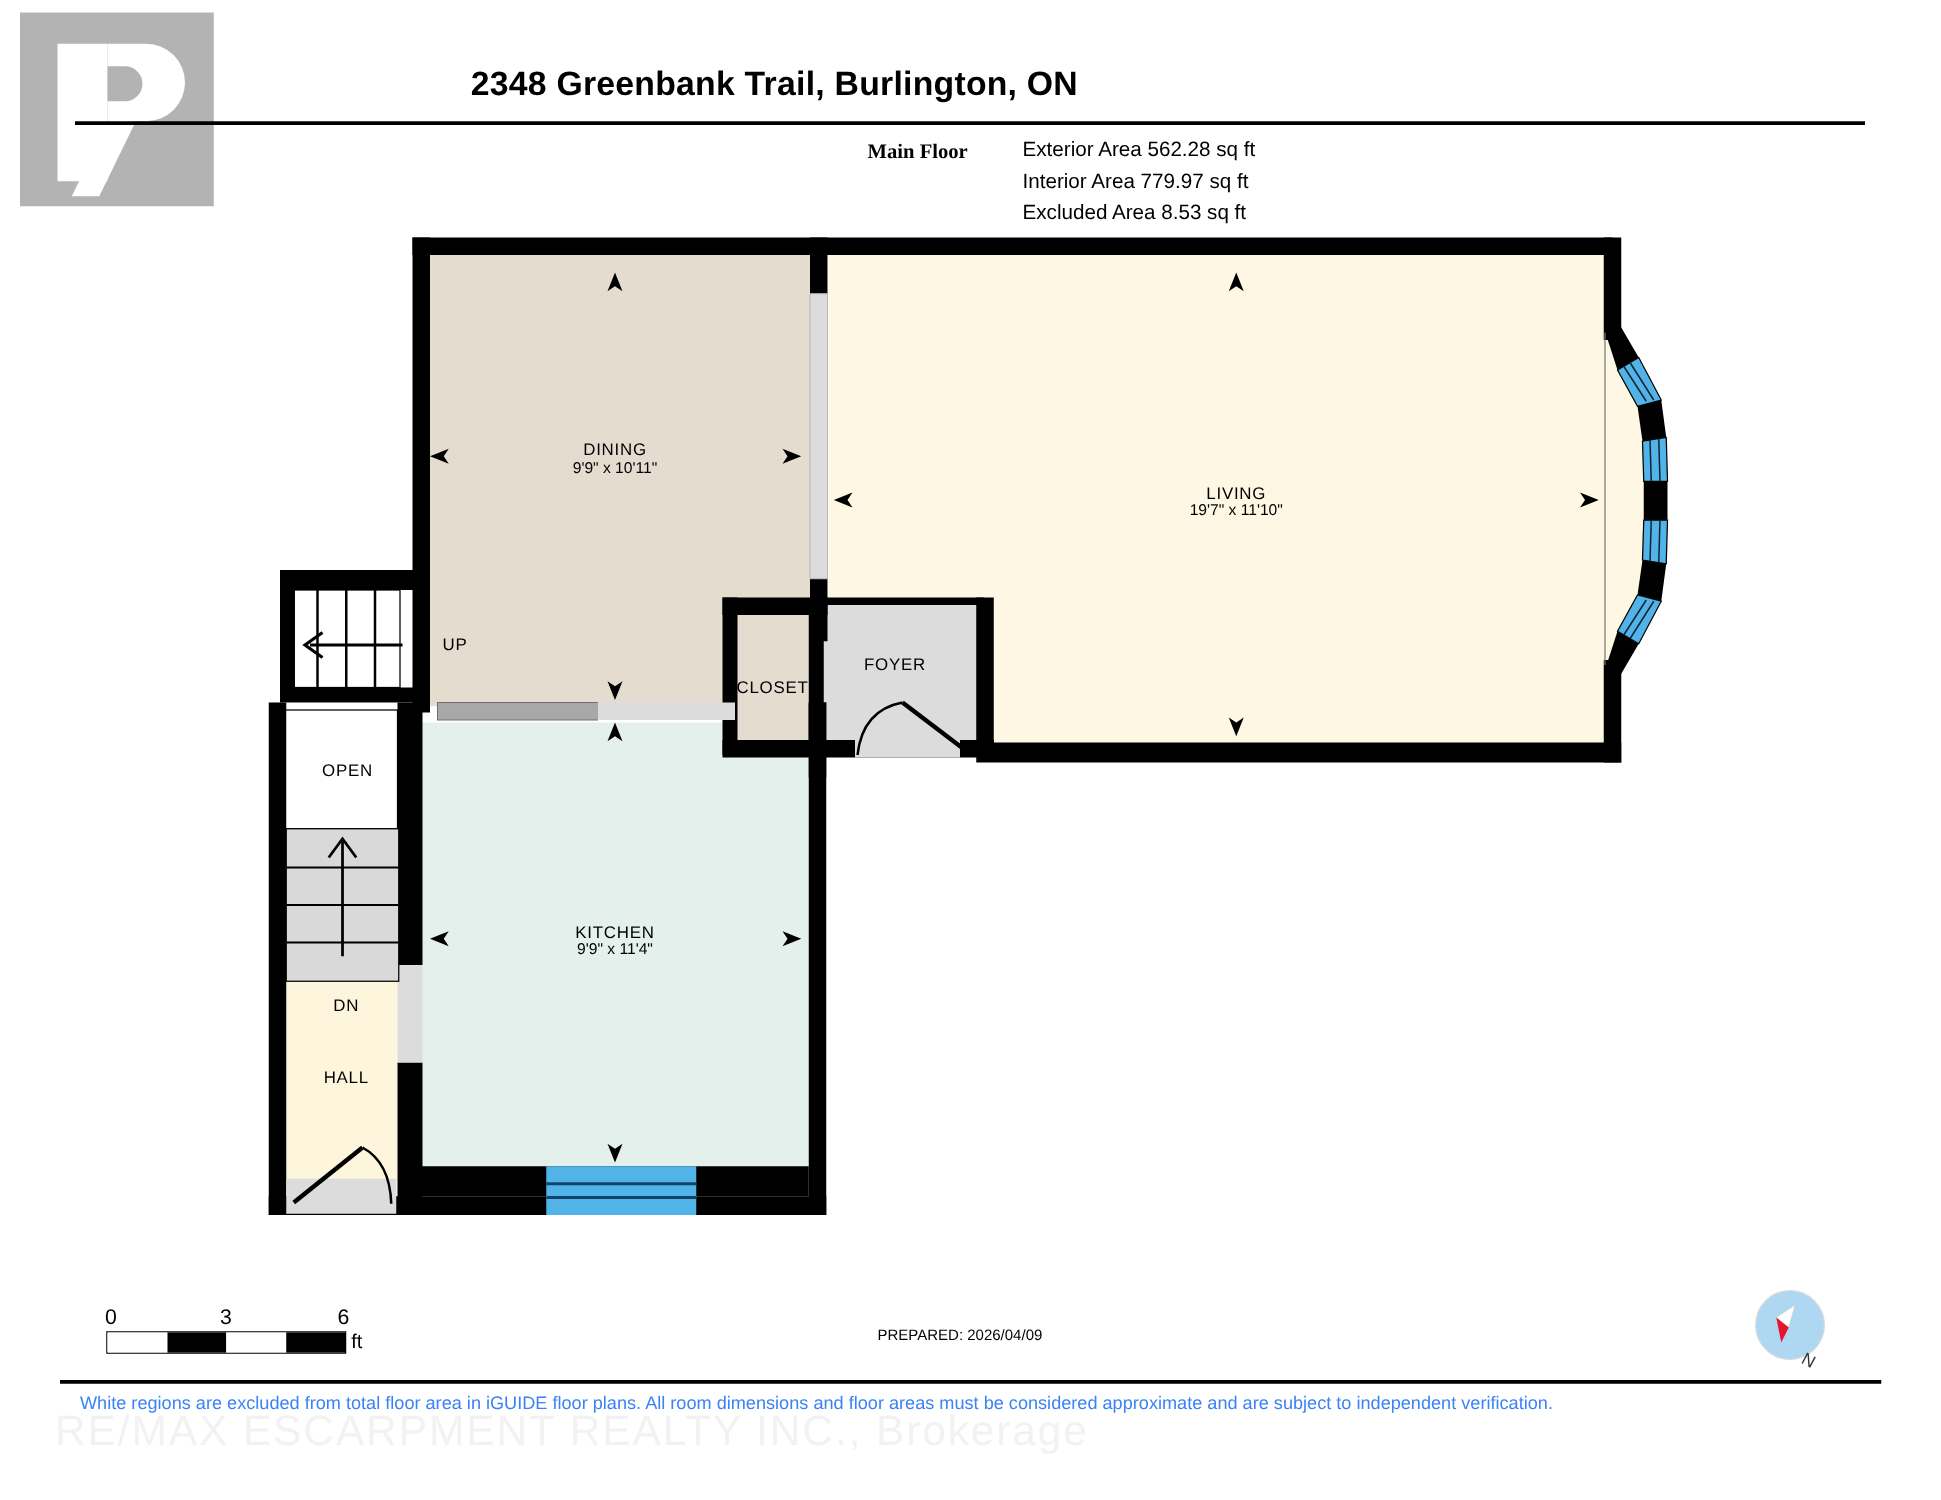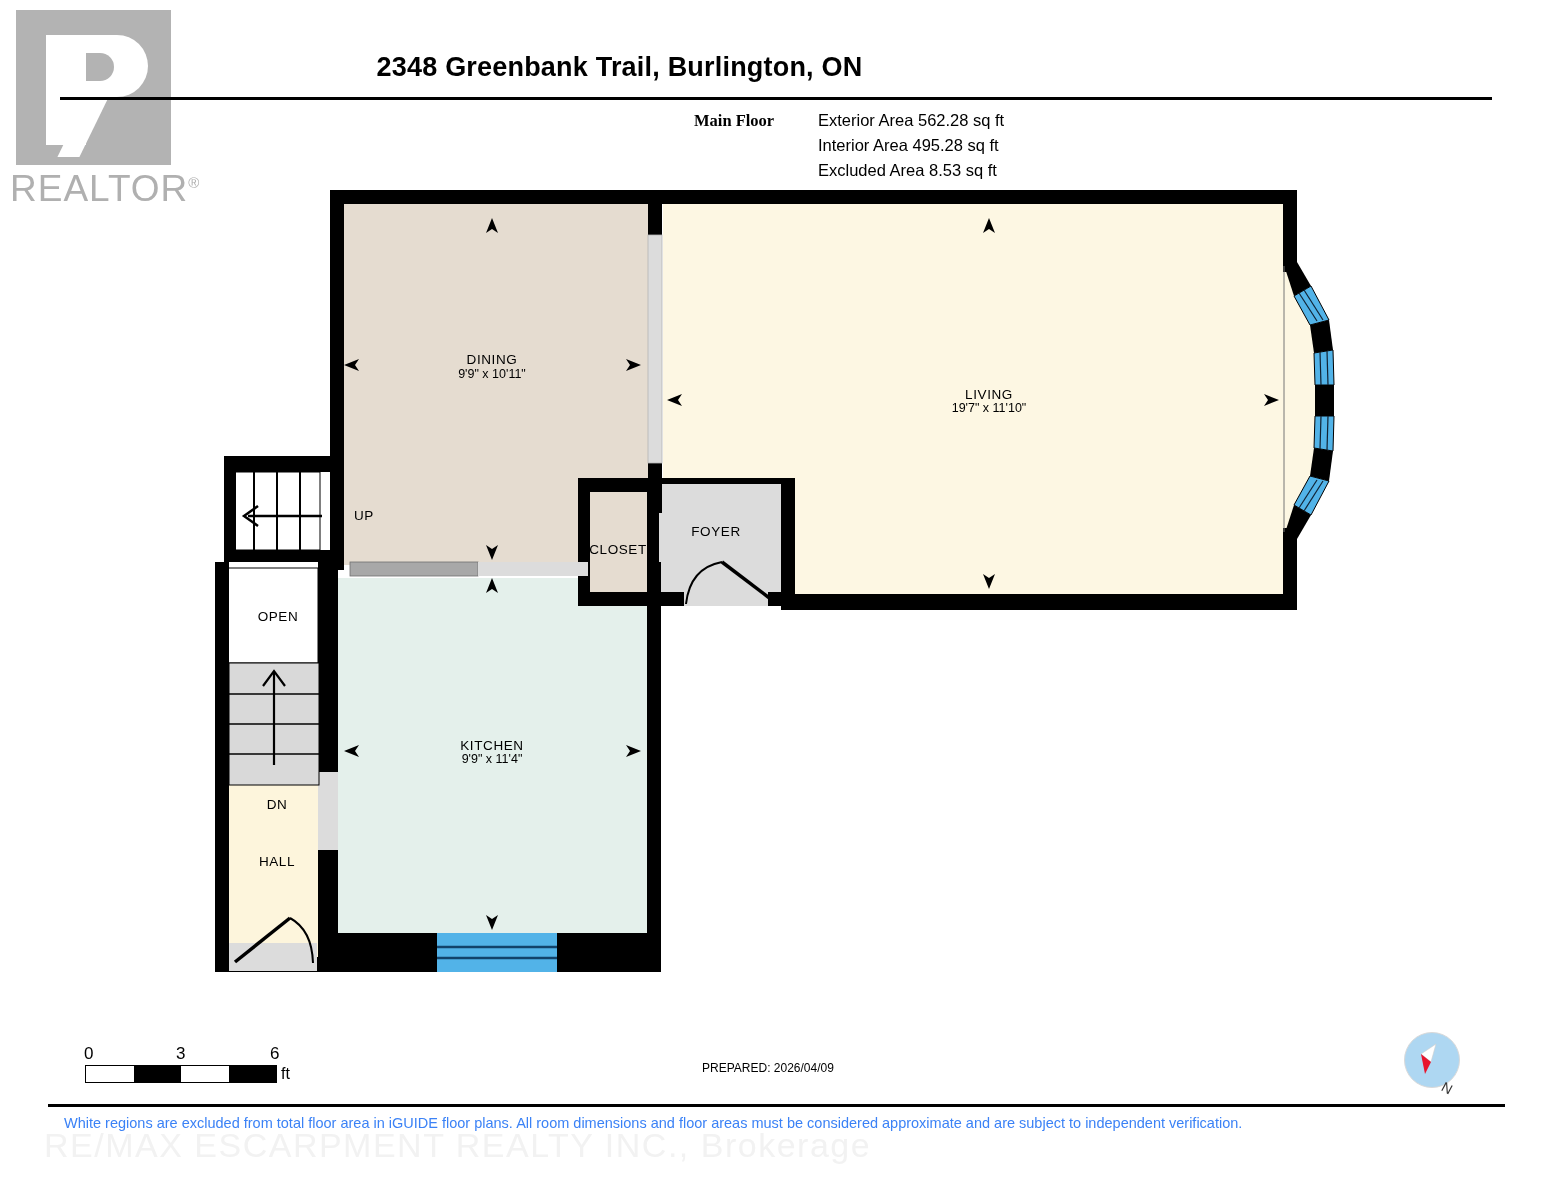--- a/index.html
+++ b/index.html
@@ -213,31 +213,30 @@
 </head>
 <body>
 
 <div id="realtor-logo">
   <div class="r-block">
     <div class="r-stem"></div>
     <div class="r-bowl"></div>
     <div class="r-bowl-in"></div>
     <div class="r-leg"></div>
   </div>
-  <div class="r-text"><span>REALTOR</span><sup>®</sup></div>
 </div>
 
 <div id="header-title">2348 Greenbank Trail, Burlington, ON</div>
 <div id="header-rule"></div>
 
 <div id="area-block">
   <div class="floor-label">Main Floor</div>
   <div class="area-lines">
     <div>Exterior Area 562.28 sq ft</div>
-    <div>Interior Area 495.28 sq ft</div>
+    <div>Interior Area 779.97 sq ft</div>
     <div>Excluded Area 8.53 sq ft</div>
   </div>
 </div>
 
 <svg id="plan" viewBox="0 0 1553 1200">
 
   <rect x="337" y="203" width="311" height="362" fill="#e5dcd0"></rect>
 
   <path d="M 663 203 L 1284 203 L 1284 266 Q 1334 330 1332 400 Q 1330 470 1284 532 L 1284 594 L 663 594 Z" fill="#fdf7e3"></path>
 

